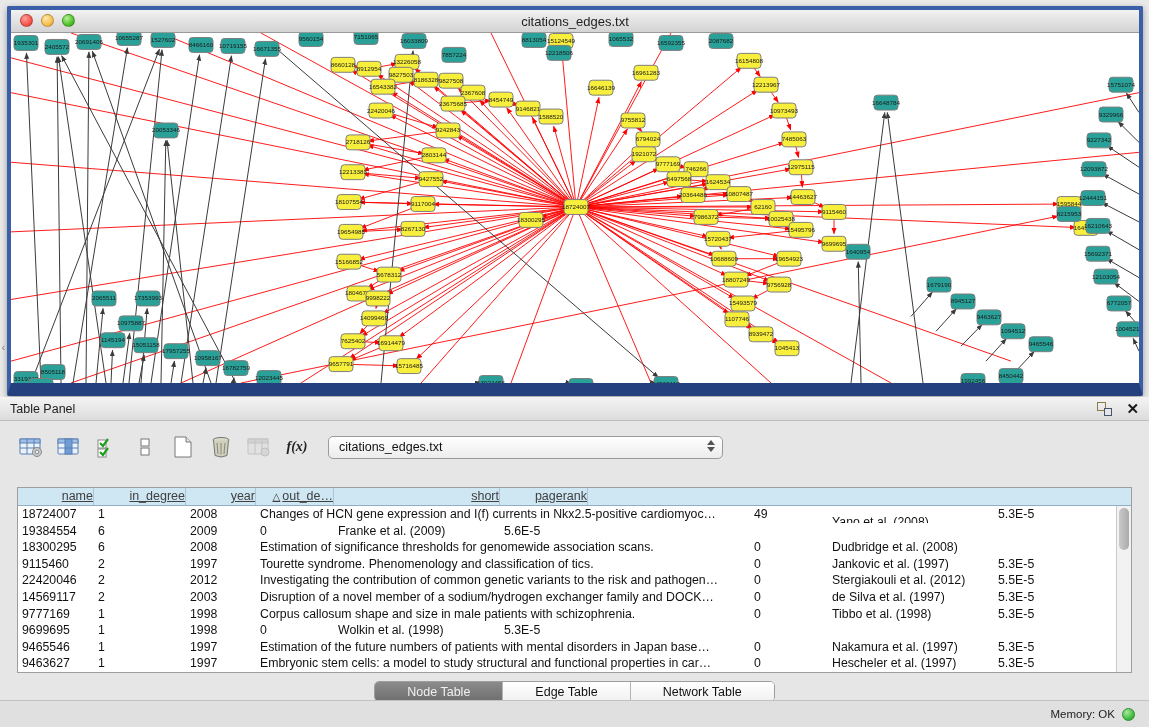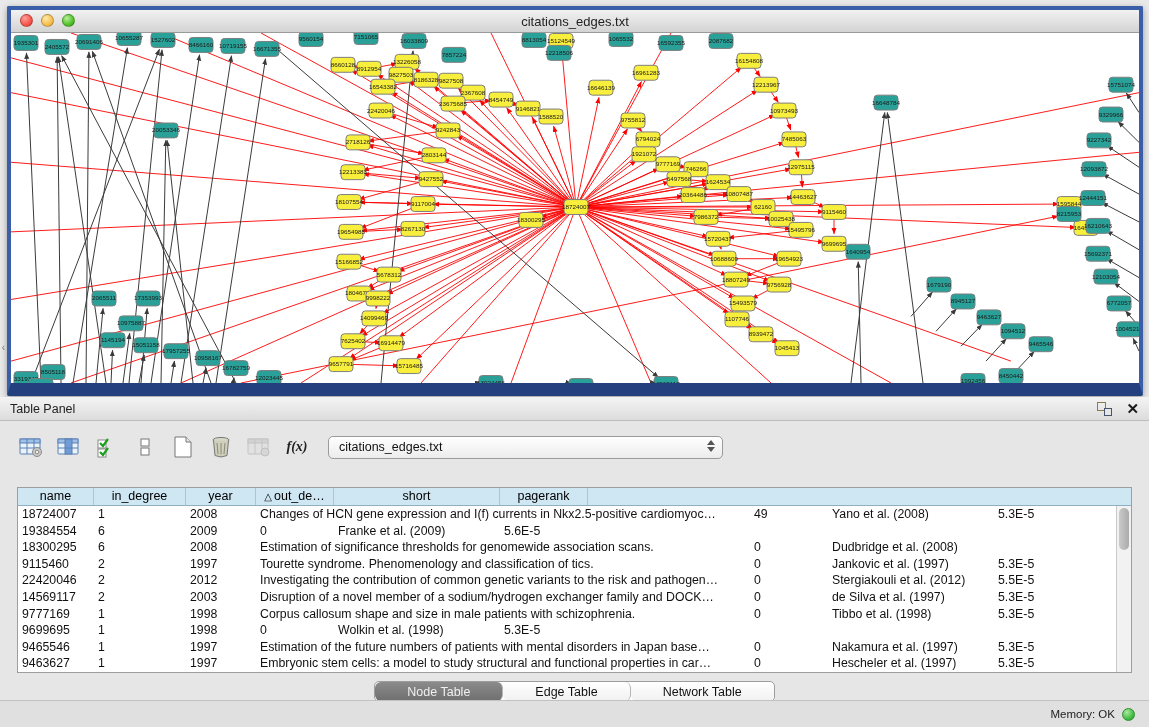--- a/index.html
+++ b/index.html
@@ -48,32 +48,32 @@
     background:linear-gradient(#ffffff,#ececec); display:flex; align-items:center;
     font-size:12.5px; color:#111; padding-left:10px; position:relative;
   }
   .dd-arrows { position:absolute; right:7px; top:3px; display:flex; flex-direction:column; gap:2px; }
   .dd-arrows .up { width:0; height:0; border-left:4px solid transparent; border-right:4px solid transparent; border-bottom:5px solid #555; }
   .dd-arrows .dn { width:0; height:0; border-left:4px solid transparent; border-right:4px solid transparent; border-top:5px solid #555; }
 
   
   .table-wrap { position:absolute; left:17px; top:90px; width:1115px; height:186px; background:#fff; border:1px solid #9e9e9e; }
   .thead { display:flex; height:18px; background:#cfe6f3; border-bottom:1px solid #8fb0c4; }
-  .th { font-size:12.5px; color:#000000; text-align:center; line-height:17px; border-right:1px solid #a9c6d8; overflow:hidden; white-space:nowrap; }
+  .th { font-size:12.5px; color:#404040; text-align:right; line-height:17px; border-right:1px solid #a9c6d8; overflow:hidden; white-space:nowrap;text-decoration:underline; }
   .th .sort { font-size:10px; margin-right:2px; }
   .tbody { position:absolute; left:0; top:18px; right:15px; bottom:0; overflow:hidden; }
   .tr { display:flex; height:16.6px; }
   .td { font-size:12.3px; color:#111; line-height:16.6px; padding-left:4px; white-space:nowrap; overflow:hidden; }
   .vscroll { position:absolute; right:0; top:18px; width:15px; bottom:0; background:#f2f2f2; border-left:1px solid #c9c9c9; }
   .vthumb { position:absolute; left:2px; right:2px; top:2px; height:42px; border-radius:6px; background:linear-gradient(90deg,#c9c9c9,#ababab); }
 
   
   .tabs { position:absolute; left:0; right:0; top:284px; display:flex; justify-content:center; }
   .seg { display:flex; border:1px solid #9d9d9d; border-radius:5px; overflow:hidden; background:#fff; height:21px; box-shadow:0 1px 0 rgba(255,255,255,.7); }
-  .seg .tab { font-size:12.5px; padding:0 32px; line-height:20px; color:#111; border-right:1px solid #b5b5b5; background:linear-gradient(#ffffff,#f1f1f1); cursor:default;border-radius:6px; }
+  .seg .tab { font-size:12.5px; padding:0 32px; line-height:20px; color:#111; border-right:1px solid #b5b5b5; background:linear-gradient(#ffffff,#f1f1f1); cursor:default; }
   .seg .tab:last-child { border-right:none; }
   .seg .tab.active { background:linear-gradient(#8b8b8b,#6f6f6f); color:#f0f0f0; }
 
   
   .statusbar {
     position:absolute; left:0; top:700px; width:1149px; height:27px; background:#e0e0e0;
     border-top:1px solid #c2c2c2; display:flex; align-items:center; justify-content:flex-end;
     font-size:11.5px; color:#222; padding-right:14px; gap:7px;
   }
   .mem-dot { width:13px; height:13px; border-radius:50%; border:1px solid #2e8f2e;
@@ -627,21 +627,21 @@
         <div class="th" style="width: 166px;"><span>short</span></div>
         <div class="th" style="width: 88px;"><span>pagerank</span></div>
       </div>
     <div class="tbody" id="tbody">
         <div class="tr">
           <div class="td" style="width: 76px;">18724007</div>
           <div class="td" style="width: 92px;">1</div>
           <div class="td" style="width: 70px;">2008</div>
           <div class="td" style="width: 494px;">Changes of HCN gene expression and I(f) currents in Nkx2.5-positive cardiomyoc…</div>
           <div class="td" style="width: 78px;">49</div>
-          <div class="td" style="width: 166px;">Yano et al. (2008)</div>
+          <div class="td" style="width: 166px; margin-top: 8px;">Yano et al. (2008)</div>
           <div class="td" style="width: 88px;">5.3E-5</div>
         </div>
         <div class="tr">
           <div class="td" style="width: 76px;">19384554</div>
           <div class="td" style="width: 92px;">6</div>
           <div class="td" style="width: 70px;">2009</div>
           <div class="td" style="width: 78px;">0</div>
           <div class="td" style="width: 166px;">Franke et al. (2009)</div>
           <div class="td" style="width: 88px;">5.6E-5</div>
         </div>

